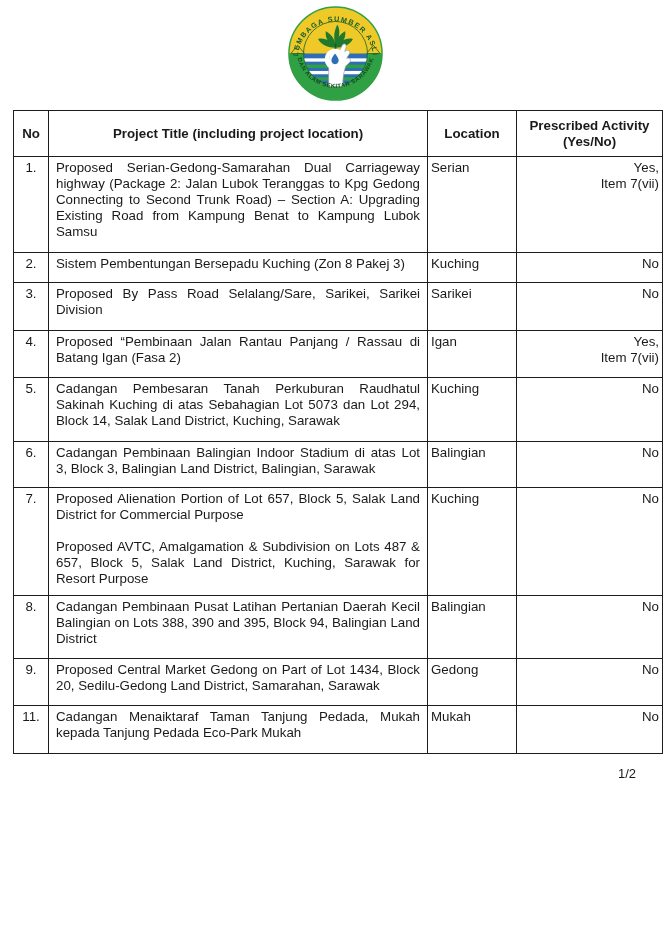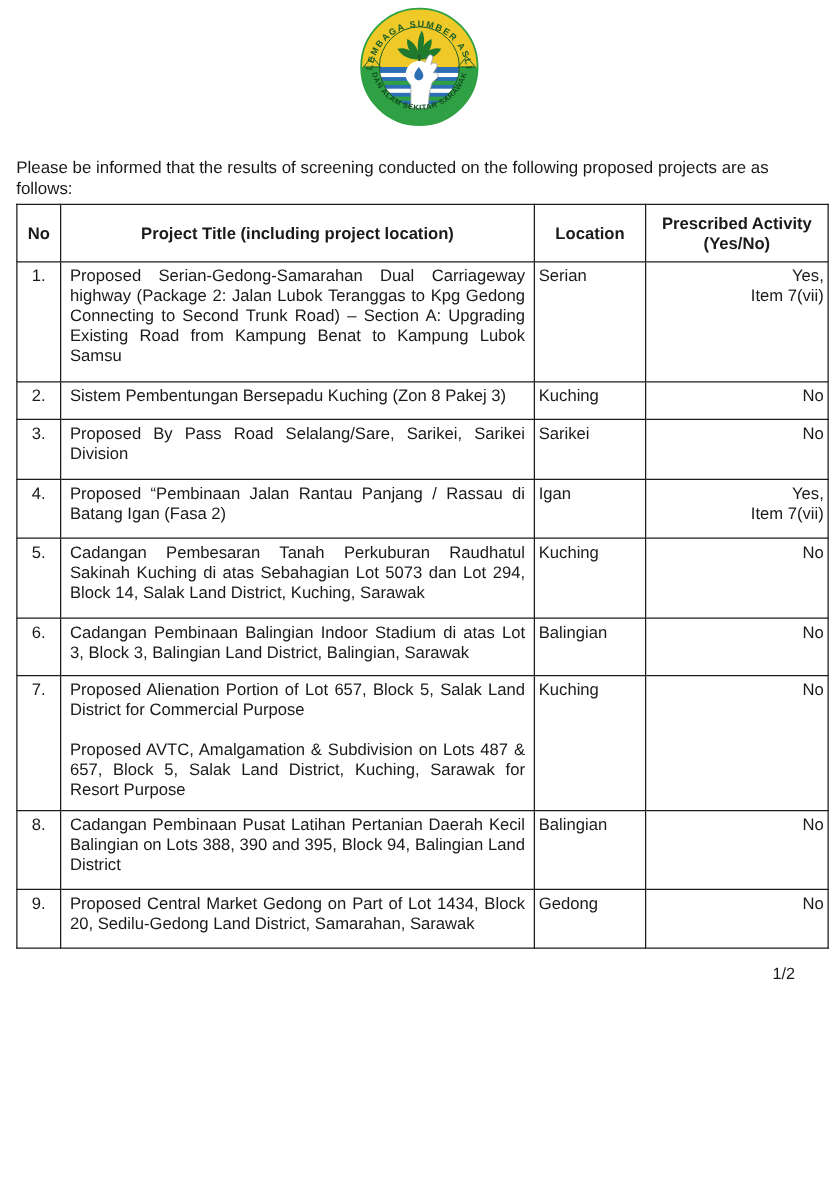--- a/index.html
+++ b/index.html
@@ -117,21 +117,20 @@
       <text font-family="Liberation Sans, sans-serif" font-size="7.4" font-weight="bold" fill="#145C28" letter-spacing="1.4">
         <textPath href="#arcTop" startOffset="50%" text-anchor="middle">LEMBAGA SUMBER ASLI</textPath>
       </text>
       <text font-family="Liberation Sans, sans-serif" font-size="6.2" font-weight="bold" fill="#0F4D20" letter-spacing="0.5">
         <textPath href="#arcBottom" startOffset="50%" text-anchor="middle">DAN ALAM SEKITAR SARAWAK</textPath>
       </text>
     </svg>
   </div>
 
 
-  <p class="intro">Please be informed that the results of screening conducted on the following proposed projects are as follows:</p>
 
   <table class="results">
     <colgroup>
       <col style="width:35px">
         <col style="width:379px">
         <col style="width:89px">
         <col style="width:146px">
     </colgroup>
     <thead>
       <tr style="height:46px">
@@ -194,18 +193,24 @@
         <td class="c-proj">Cadangan Pembinaan Pusat Latihan Pertanian Daerah Kecil Balingian on Lots 388, 390 and 395, Block 94, Balingian Land District</td>
         <td class="c-loc">Balingian</td>
         <td class="c-pa">No</td>
       </tr>
       <tr style="height:47px">
         <td class="c-no">9.</td>
         <td class="c-proj">Proposed Central Market Gedong on Part of Lot 1434, Block 20, Sedilu-Gedong Land District, Samarahan, Sarawak</td>
         <td class="c-loc">Gedong</td>
         <td class="c-pa">No</td>
       </tr>
+      <tr style="height:48px">
+        <td class="c-no">11.</td>
+        <td class="c-proj">Cadangan Menaiktaraf Taman Tanjung Pedada, Mukah kepada Tanjung Pedada Eco-Park Mukah</td>
+        <td class="c-loc">Mukah</td>
+        <td class="c-pa">No</td>
+      </tr>
     </tbody>
   </table>
 
   <div class="page-footer">1/2</div>
 
 </div>
 
 </body></html>

